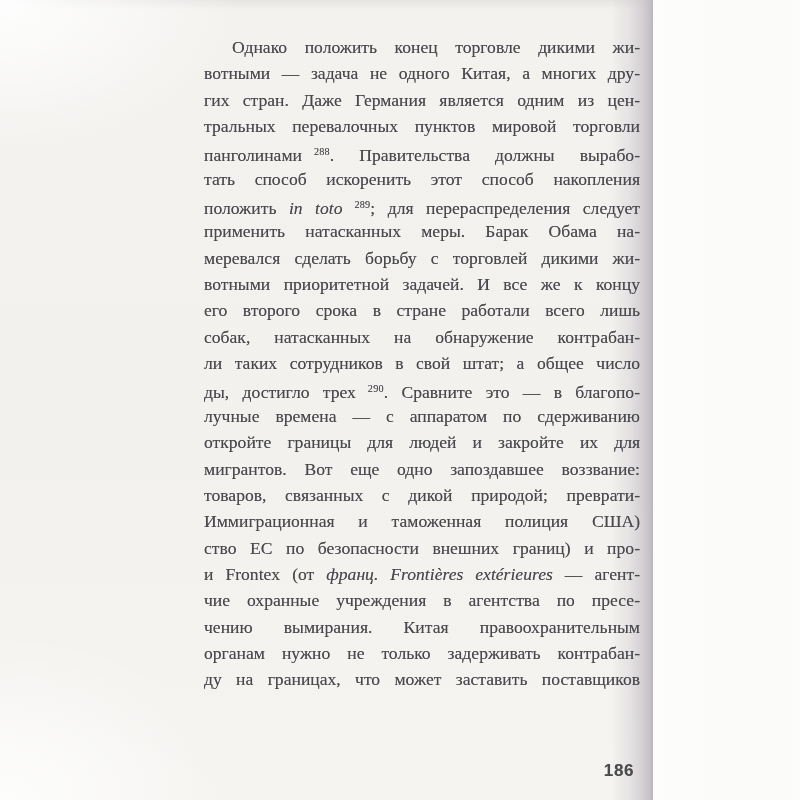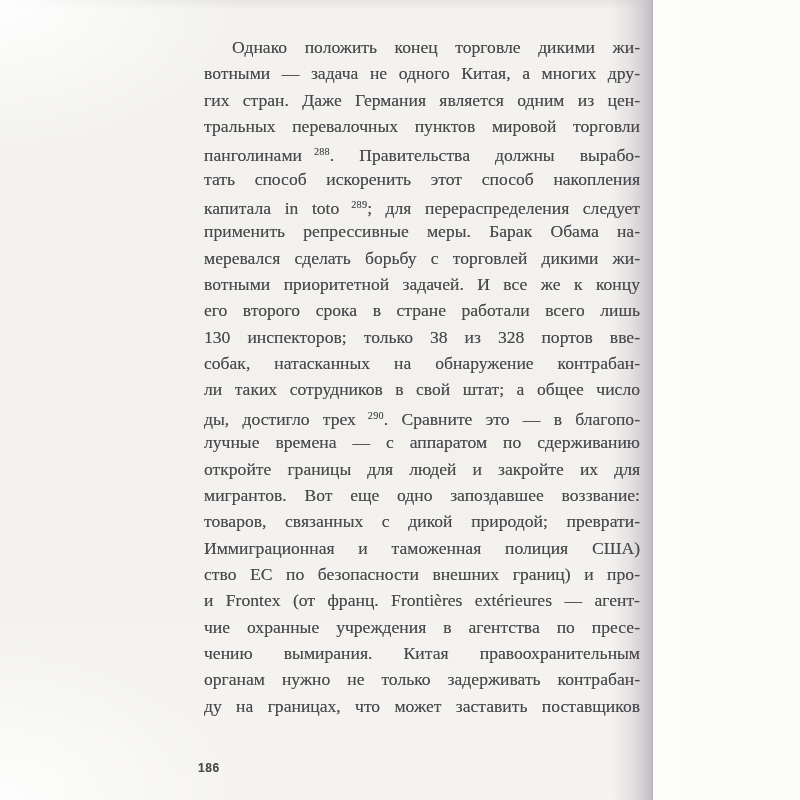--- a/index.html
+++ b/index.html
@@ -72,37 +72,37 @@
     text-align: justify;
     text-align-last: justify;
     overflow: hidden;
     white-space: normal;
   }
 
   .line.indent {
     text-indent: 28px;
   }
 
-  .seg-i { }
+  .seg-i { font-style: italic; }
 
   .seg-sup {
     font-size: 0.58em;
     vertical-align: 0.55em;
     letter-spacing: 0.02em;
     margin-left: 12px;
   }
 
   .page-number {
     position: absolute;
     left: 198px;
     top: 761px;
     width: 436px;
-    text-align: left;
+    text-align: right;
     font-family: "Liberation Sans", "DejaVu Sans", sans-serif;
-    font-size: 12px;
+    font-size: 17px;
     font-weight: bold;
     letter-spacing: 0.6px;
     color: #4c4c4e;
     text-shadow: 0 0 0.5px rgba(76, 76, 78, 0.5);
   }
 </style>
 </head>
 <body>
 
 <div class="photo">
@@ -111,26 +111,25 @@
   <div class="right-margin"></div>
 
   <div class="text-column">
 
   <div class="line indent"><span>Однако положить конец торговле дикими жи-</span></div>
       <div class="line"><span>вотными — задача не одного Китая, а многих дру-</span></div>
       <div class="line"><span>гих стран. Даже Германия является одним из цен-</span></div>
       <div class="line"><span>тральных перевалочных пунктов мировой торговли</span></div>
       <div class="line"><span>панголинами</span><span class="seg-sup">288</span><span>. Правительства должны вырабо-</span></div>
       <div class="line"><span>тать способ искоренить этот способ накопления</span></div>
-      <div class="line"><span>капитала </span><span class="seg-i">in toto</span><span class="seg-sup">289</span><span>; для перераспределения следует</span></div>
-      <div class="line"><span>применить репрессивные меры. Барак Обама на-</span></div>
+      <div class="line"><span>положить </span><span class="seg-i">in toto</span><span class="seg-sup">289</span><span>; для перераспределения следует</span></div>
+      <div class="line"><span>применить натасканных меры. Барак Обама на-</span></div>
       <div class="line"><span>меревался сделать борьбу с торговлей дикими жи-</span></div>
       <div class="line"><span>вотными приоритетной задачей. И все же к концу</span></div>
       <div class="line"><span>его второго срока в стране работали всего лишь</span></div>
-      <div class="line"><span>130 инспекторов; только 38 из 328 портов вве-</span></div>
       <div class="line"><span>собак, натасканных на обнаружение контрабан-</span></div>
       <div class="line"><span>ли таких сотрудников в свой штат; а общее число</span></div>
       <div class="line"><span>ды, достигло трех</span><span class="seg-sup">290</span><span>. Сравните это — в благопо-</span></div>
       <div class="line"><span>лучные времена — с аппаратом по сдерживанию</span></div>
       <div class="line"><span>откройте границы для людей и закройте их для</span></div>
       <div class="line"><span>мигрантов. Вот еще одно запоздавшее воззвание:</span></div>
       <div class="line"><span>товаров, связанных с дикой природой; преврати-</span></div>
       <div class="line"><span>Иммиграционная и таможенная полиция США)</span></div>
       <div class="line"><span>ство ЕС по безопасности внешних границ) и про-</span></div>
       <div class="line"><span>и Frontex (от </span><span class="seg-i">франц. Frontières extérieures</span><span> — агент-</span></div>

